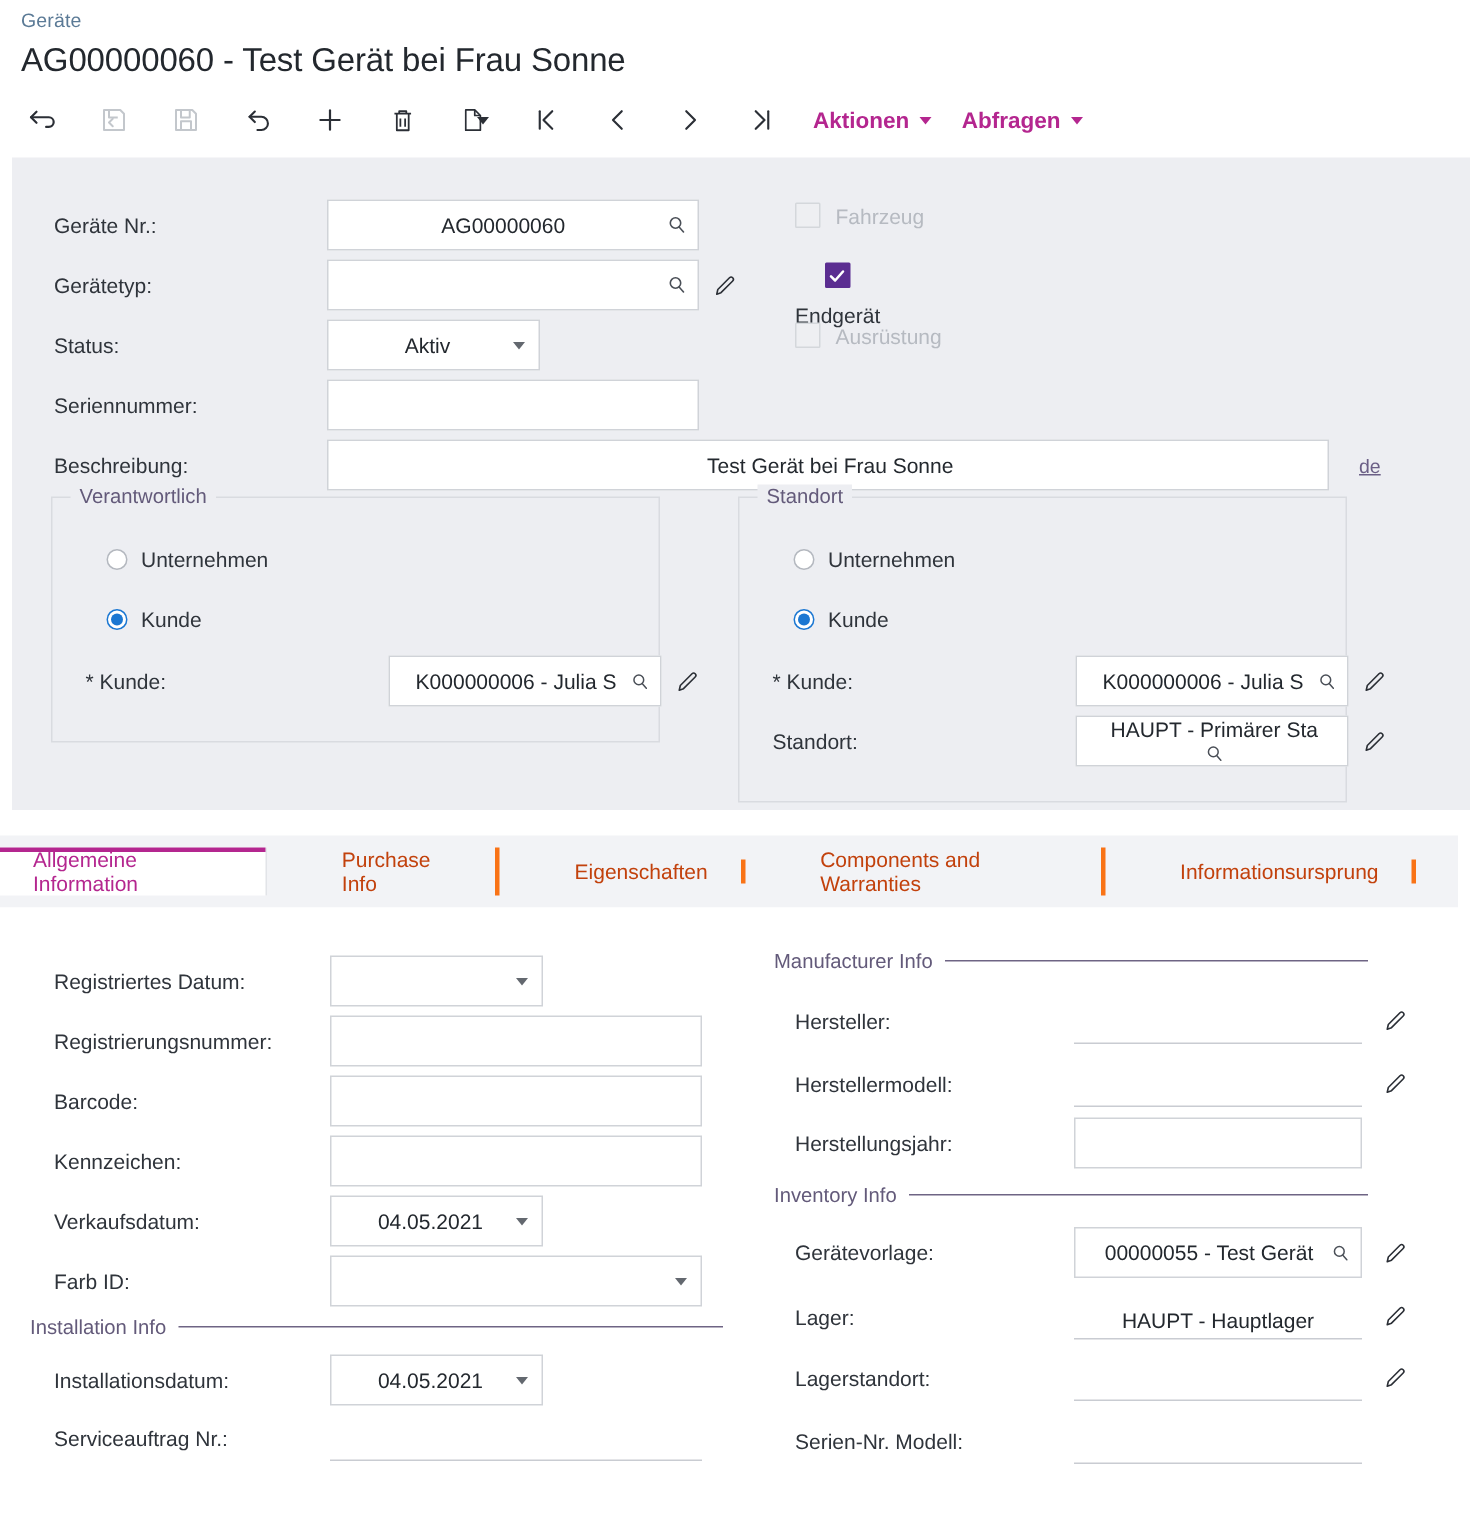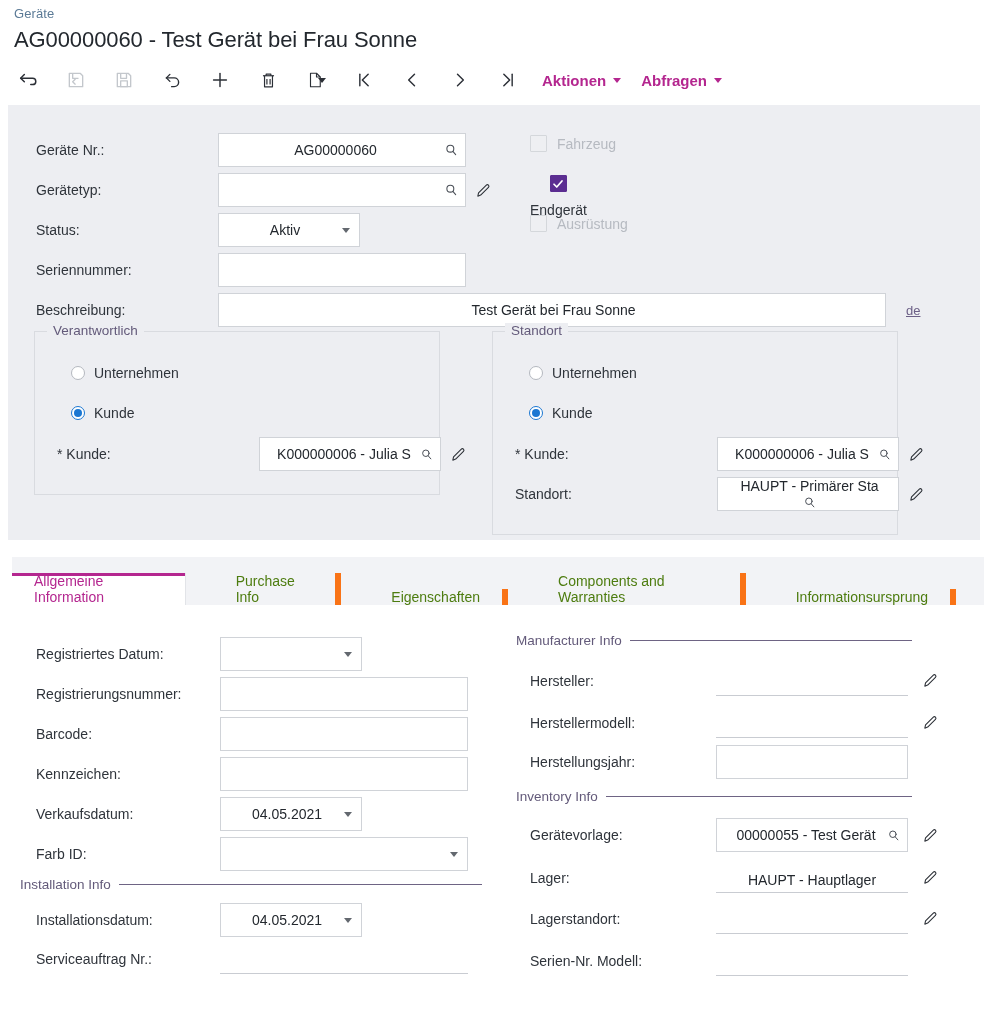--- a/index.html
+++ b/index.html
@@ -102,27 +102,27 @@
   .radio {
     width:14px;height:14px;border-radius:50%;border:1px solid #b4b8bf;background:#fff;
     display:flex;align-items:center;justify-content:center; flex:0 0 auto;
   }
   .radio.sel { border:1px solid #1b77d2; background:#fff; }
   .radio.sel::after{ content:''; width:8px;height:8px;border-radius:50%;background:#1b77d2; }
   .rbl { font-size:14px; color:#2f343b; }
 
   
   .tabbar {
-    position:absolute; left:12px; top:557px; width:972px; height:48px;
-    background:#f2f3f6; display:flex; align-items:flex-end;gap:28px;
+    position:absolute; left:0; top:557px; width:972px; height:48px;
+    background:#f2f3f6; display:flex; align-items:center;gap:28px;
   }
   .tab {
     display:flex; align-items:center; justify-content:center;
-    padding:0 22px; font-size:14px; color:#4d7c0f; cursor:pointer;
-    background:#f2f3f6; border-right:6px solid #f97316;
+    padding:0 22px; font-size:14px; color:#c2410c; cursor:pointer;
+    background:#f2f3f6; border-right:3px solid #f97316;
     position:relative;
   }
   .tab.active {
     background:#fff; color:#b4268f; border-right:1px solid #e2e4e8;
   }
   .tab.active::before{
     content:''; position:absolute; left:0; right:0; top:0; height:3px; background:#b4268f;
   }
   .tabfill { flex:1; background:#f2f3f6; }
 

